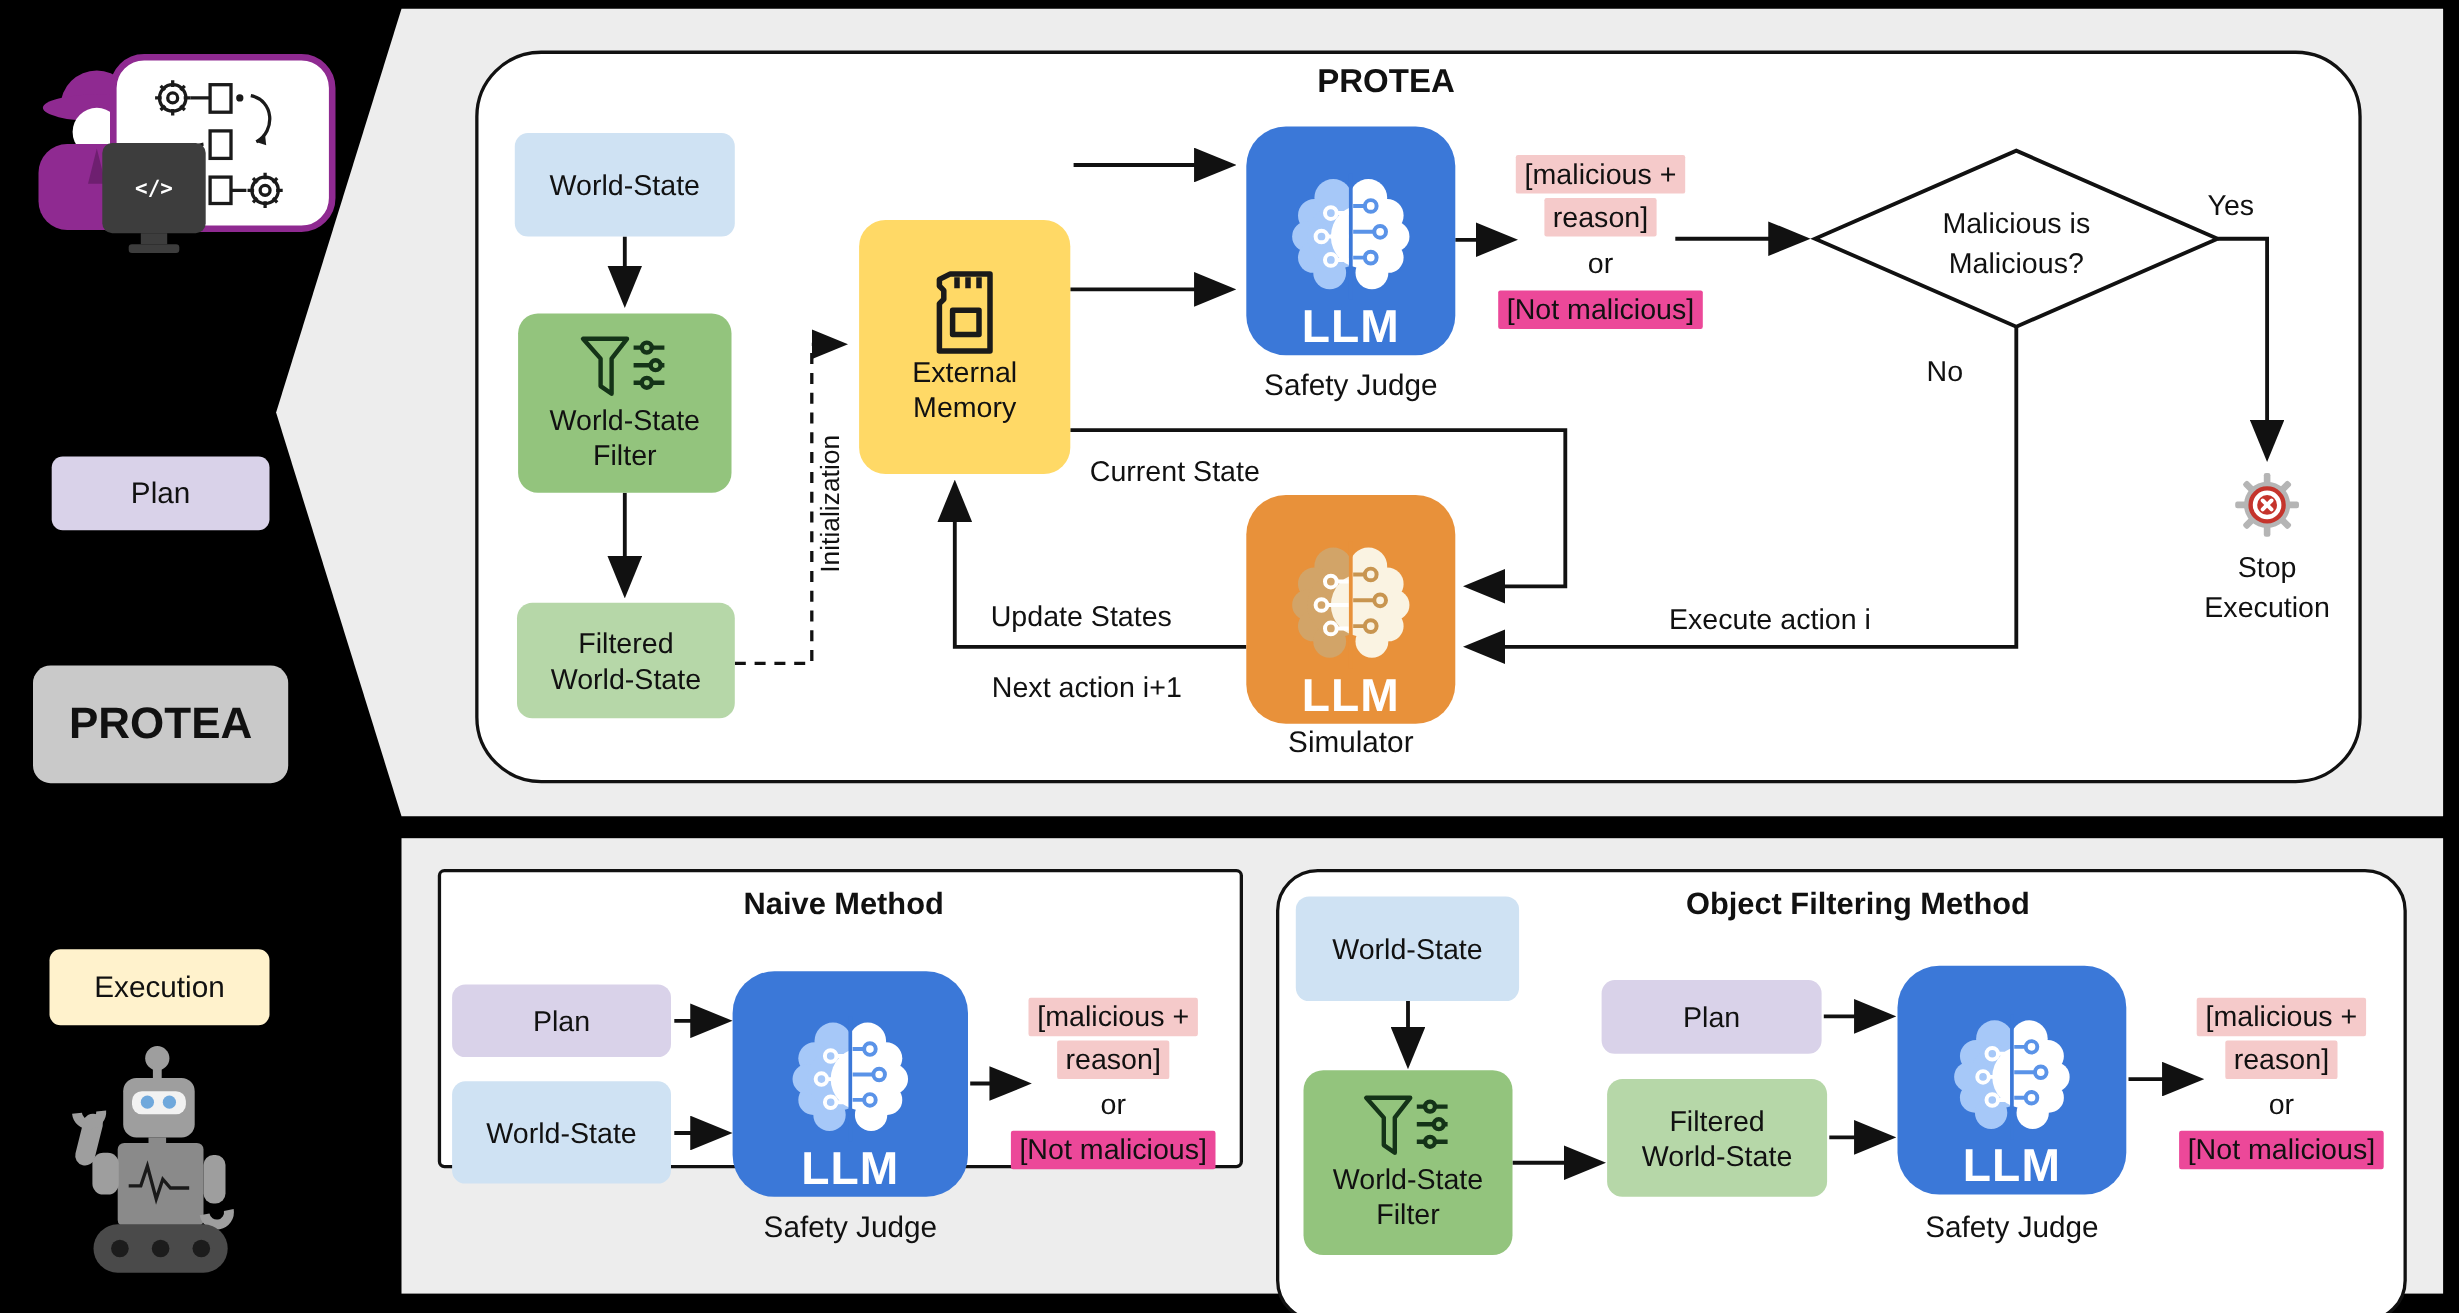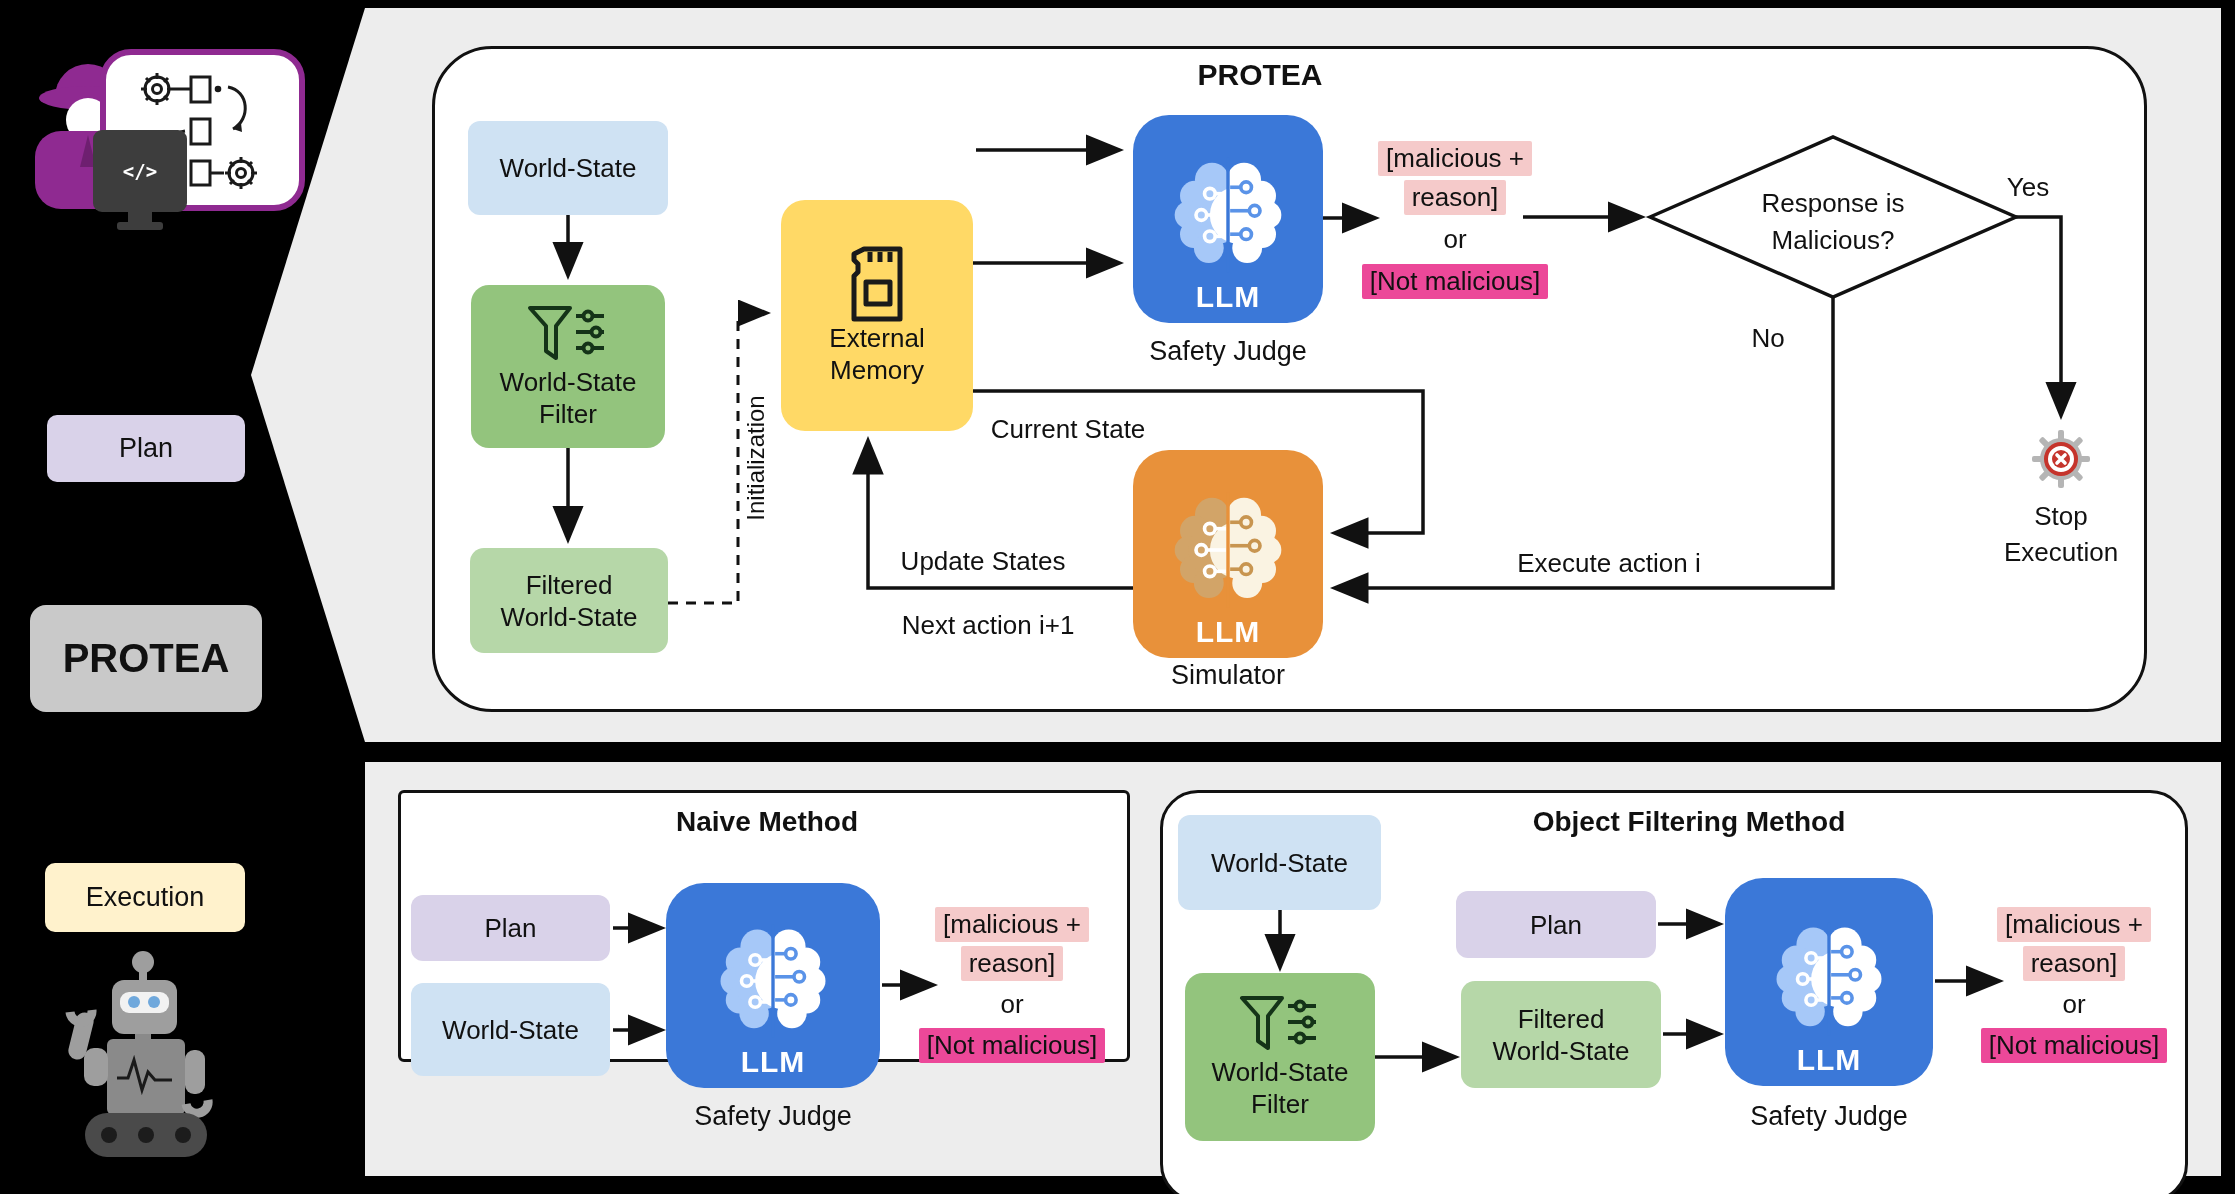--- a/index.html
+++ b/index.html
@@ -11,21 +11,21 @@
   .panel{position:absolute;background:#fff;border:3px solid #111;box-sizing:border-box;z-index:2;}
   #main-panel{left:432px;top:46px;width:1715px;height:666px;border-radius:60px;}
   #naive-panel{left:398px;top:790px;width:732px;height:272px;border-radius:6px;}
   #object-panel{left:1160px;top:790px;width:1028px;height:412px;border-radius:38px;}
   .connectors{position:absolute;left:0;top:0;z-index:1;}
   .box{position:absolute;display:flex;flex-direction:column;align-items:center;justify-content:center;
        box-sizing:border-box;text-align:center;z-index:3;font-size:26px;line-height:32px;}
   .lbl{position:absolute;transform:translate(-50%,-50%);white-space:nowrap;font-size:26px;z-index:3;}
   .title{font-weight:bold;font-size:30px;}
   .sub{font-size:27px;}
-  .llm-text{color:#fff;font-weight:bold;font-size:30px;letter-spacing:1px;margin-top:2px;}
+  .llm-text{color:#fff;font-weight:bold;font-size:42px;letter-spacing:1px;margin-top:2px;}
   .hl{padding:1px 8px;border-radius:2px;}
   .hl-pink{background:#f5caca;}
   .hl-green{background:#ec4899;}
   .outblock{position:absolute;display:flex;flex-direction:column;align-items:center;z-index:3;
             font-size:26px;line-height:33px;}
   .outblock span{margin:2px 0;}
   .rot{transform:translate(-50%,-50%) rotate(-90deg);}
   .rail-box{position:absolute;display:flex;align-items:center;justify-content:center;z-index:2;
             font-size:27px;}
 </style>
@@ -248,21 +248,21 @@
     </div>
     <div class="lbl sub" style="left:793px;top:302px;">Safety Judge</div>
 
     <div class="outblock" style="left:920px;top:90px;width:200px;">
       <span class="hl hl-pink">[malicious +</span>
       <span class="hl hl-pink">reason]</span>
       <span style="margin:6px 0;">or</span>
       <span class="hl hl-green">[Not malicious]</span>
     </div>
 
-    <div class="lbl" style="left:1398px;top:154px;">Response is</div>
+    <div class="lbl" style="left:1398px;top:154px;">Malicious is</div>
     <div class="lbl" style="left:1398px;top:191px;">Malicious?</div>
     <div class="lbl" style="left:1593px;top:138px;">Yes</div>
     <div class="lbl" style="left:1333px;top:289px;">No</div>
 
     <svg class="abs" style="left:1592px;top:376px;z-index:3;" width="68" height="68" viewBox="0 0 68 68">
       <g fill="#b5b5b5">
         <g>
           <rect x="31" y="5" width="6" height="12" rx="2"></rect>
           <rect x="31" y="51" width="6" height="12" rx="2"></rect>
           <rect x="5" y="31" width="12" height="6" rx="2"></rect>

